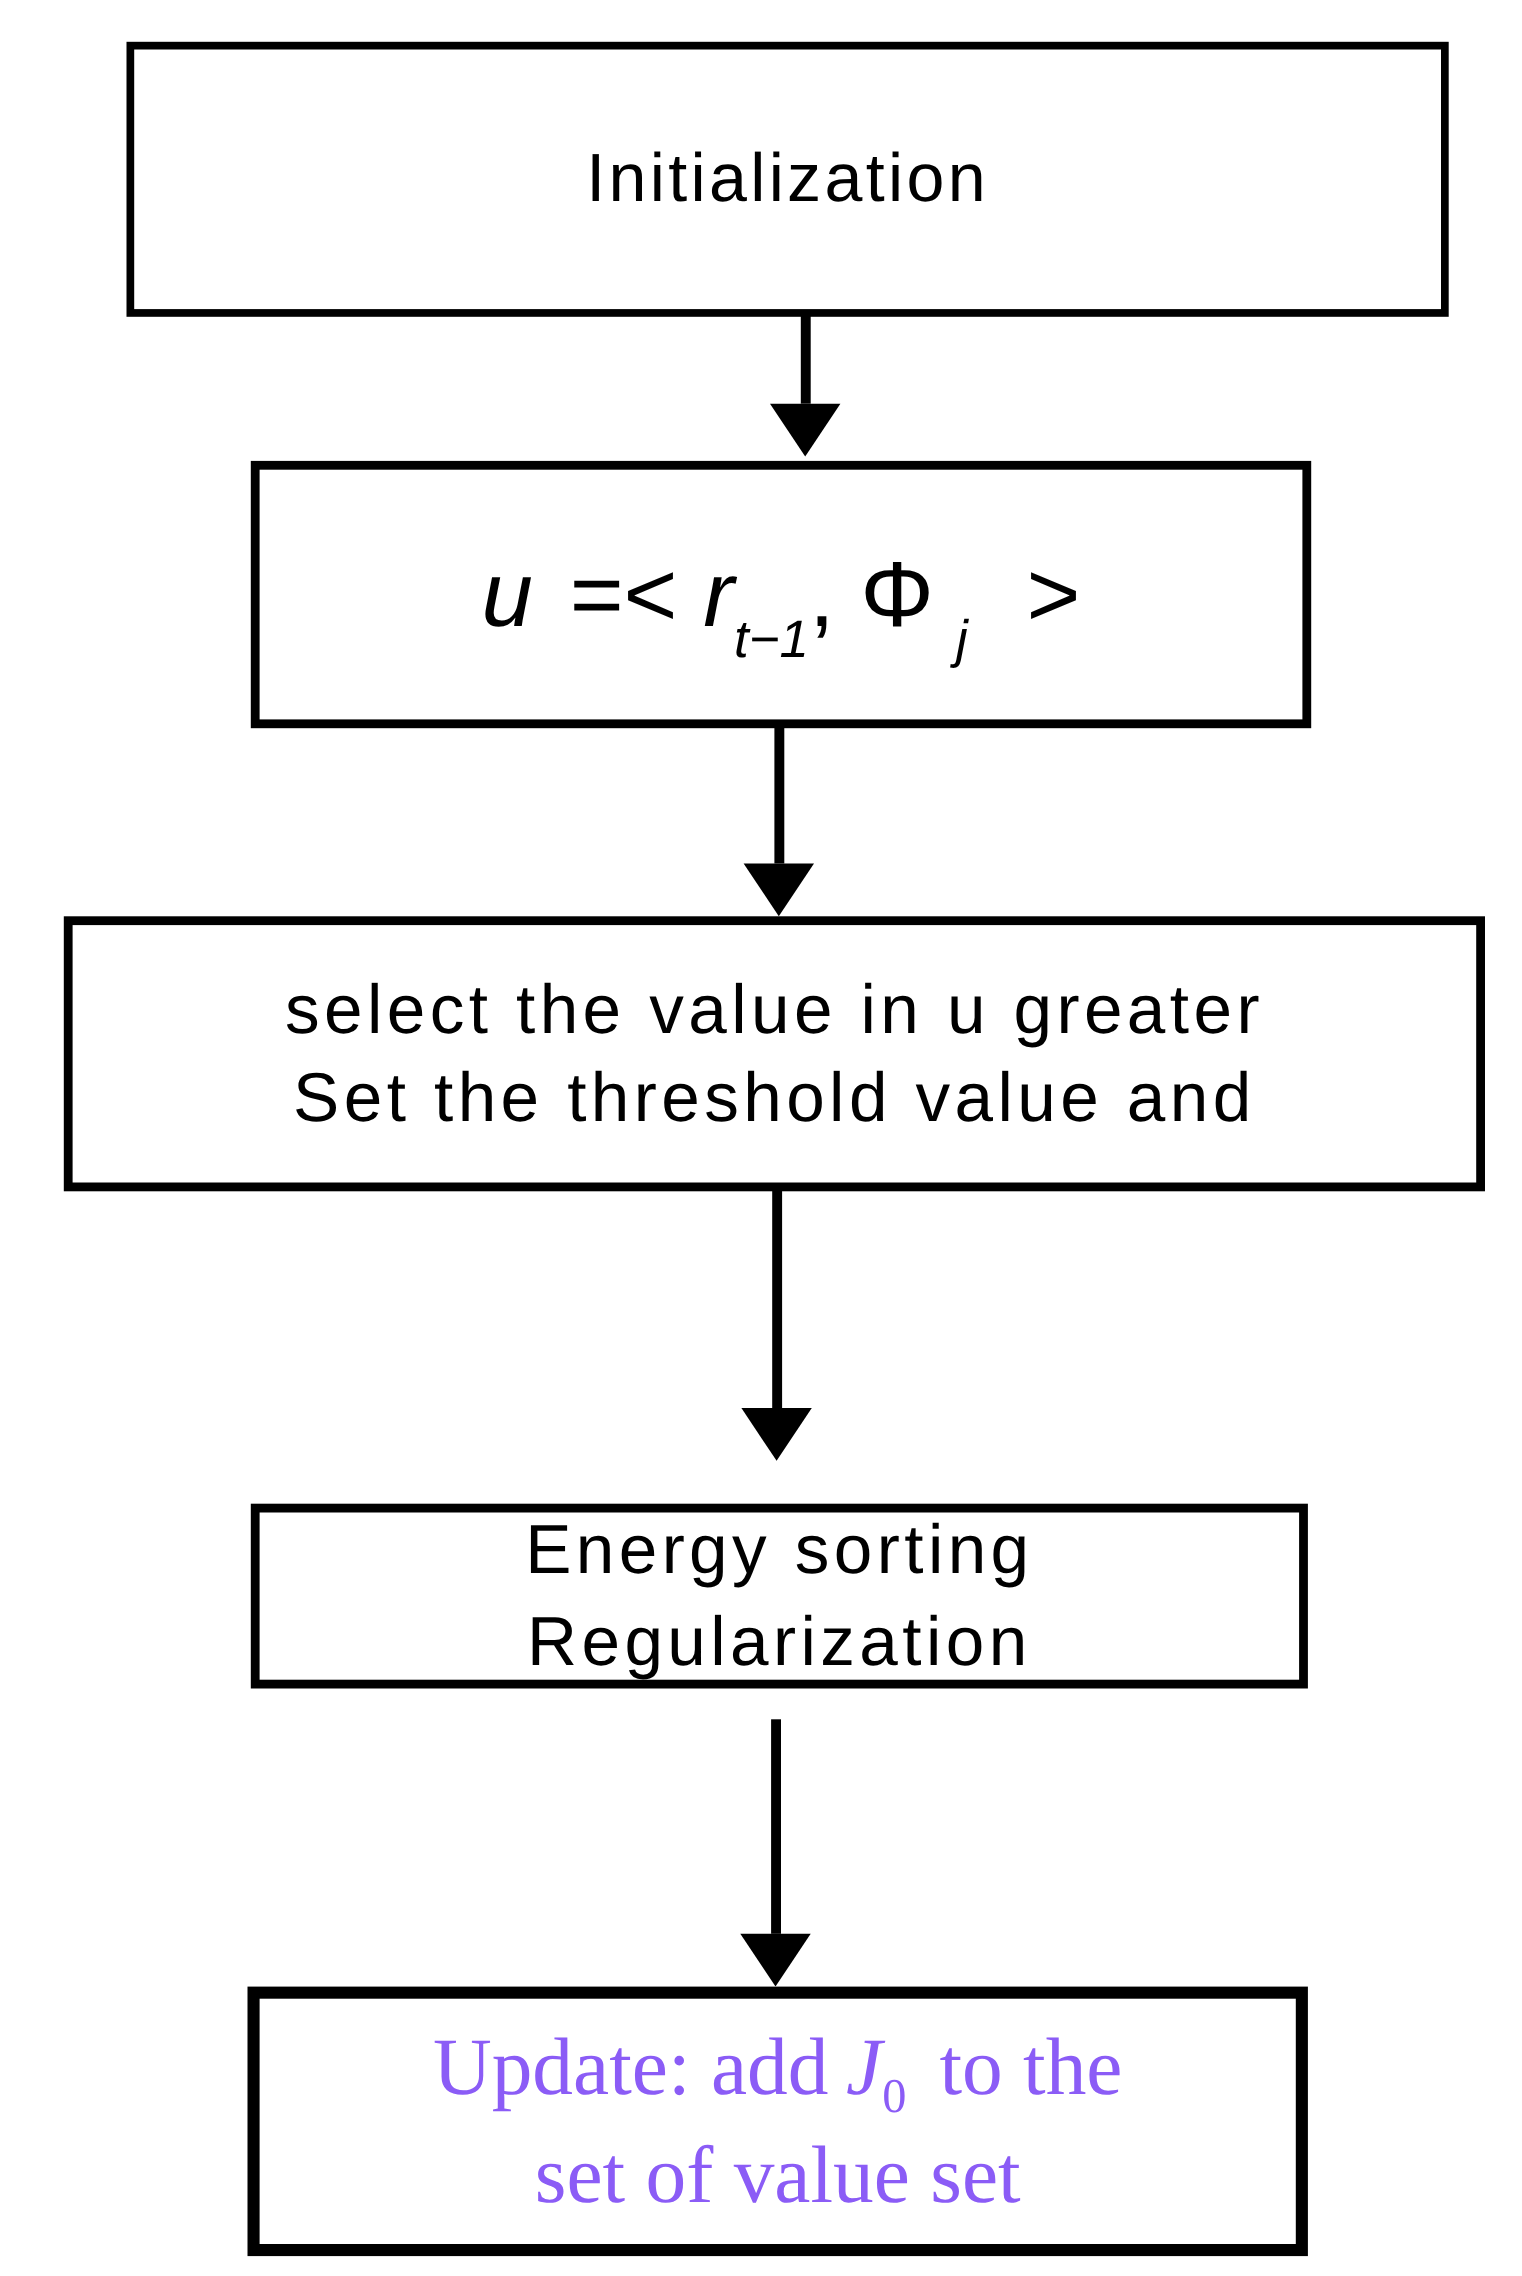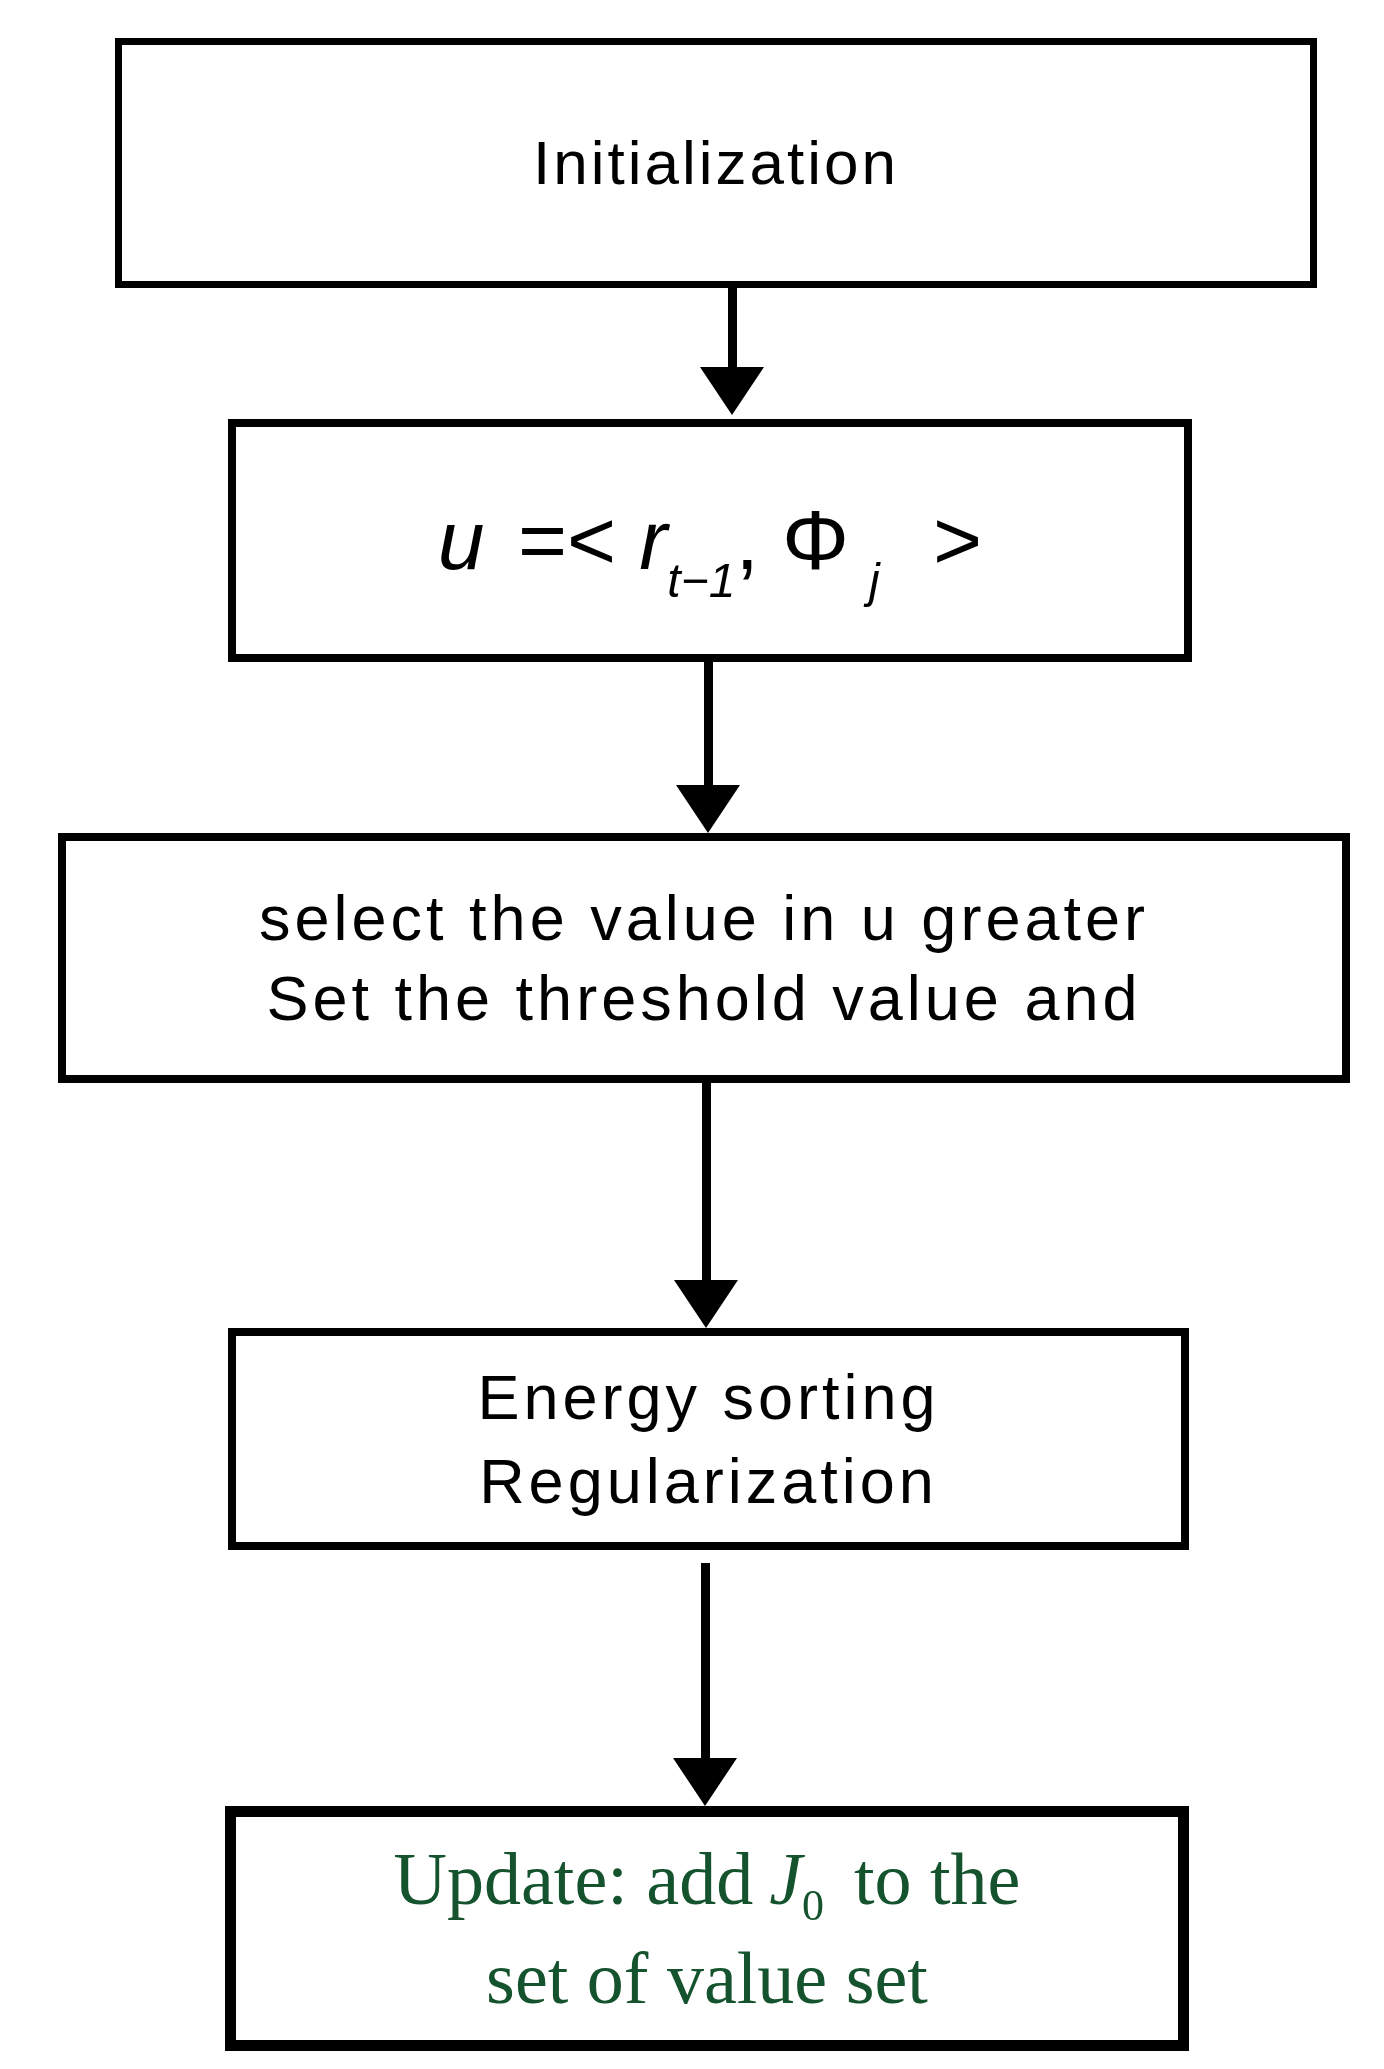--- a/index.html
+++ b/index.html
@@ -20,21 +20,21 @@
     display:flex;
     flex-direction:column;
     align-items:center;
     justify-content:center;
     text-align:center;
   }
   
   .n-init   { left:115px; top:38px;   width:1202px; height:250px; border-width:7px; }
   .n-form   { left:228px; top:419px;  width:964px;  height:243px; }
   .n-thresh { left:58px;  top:833px;  width:1292px; height:250px; }
-  .n-energy { left:228px; top:1328px; width:961px;  height:222px;justify-content:center; }
+  .n-energy { left:228px; top:1367px; width:961px;  height:168px;justify-content:center; }
   .n-update { left:225px; top:1806px; width:964px;  height:245px; border-width:11px; }
 
   .sans-label {
     font-family:"Liberation Sans", sans-serif;
     font-size:62px;
     letter-spacing:3px;
     line-height:80px;
     color:#000;
   }
   .n-thresh .sans-label { font-size:63px; letter-spacing:4px; line-height:80px; }
@@ -61,21 +61,21 @@
   .formula .phi { font-style:normal; }
   .formula .phi-sub { margin-left:20px; }
   .formula .close-op { margin-left:30px; }
   .formula .lhs-gap { margin-right:10px; }
 
   
   .serif-label {
     font-family:"Liberation Serif", serif;
     font-size:74px;
     line-height:88px;
-    color:#14532d;
+    color:#8b5cf6;
     white-space:nowrap;
   }
   .serif-label .var { font-style:italic; margin-left:16px; }
   .serif-label .sub {
     font-size:44px;
     position:relative;
     top:16px;
   }
   .serif-label .after-sub { margin-left:30px; }
 

